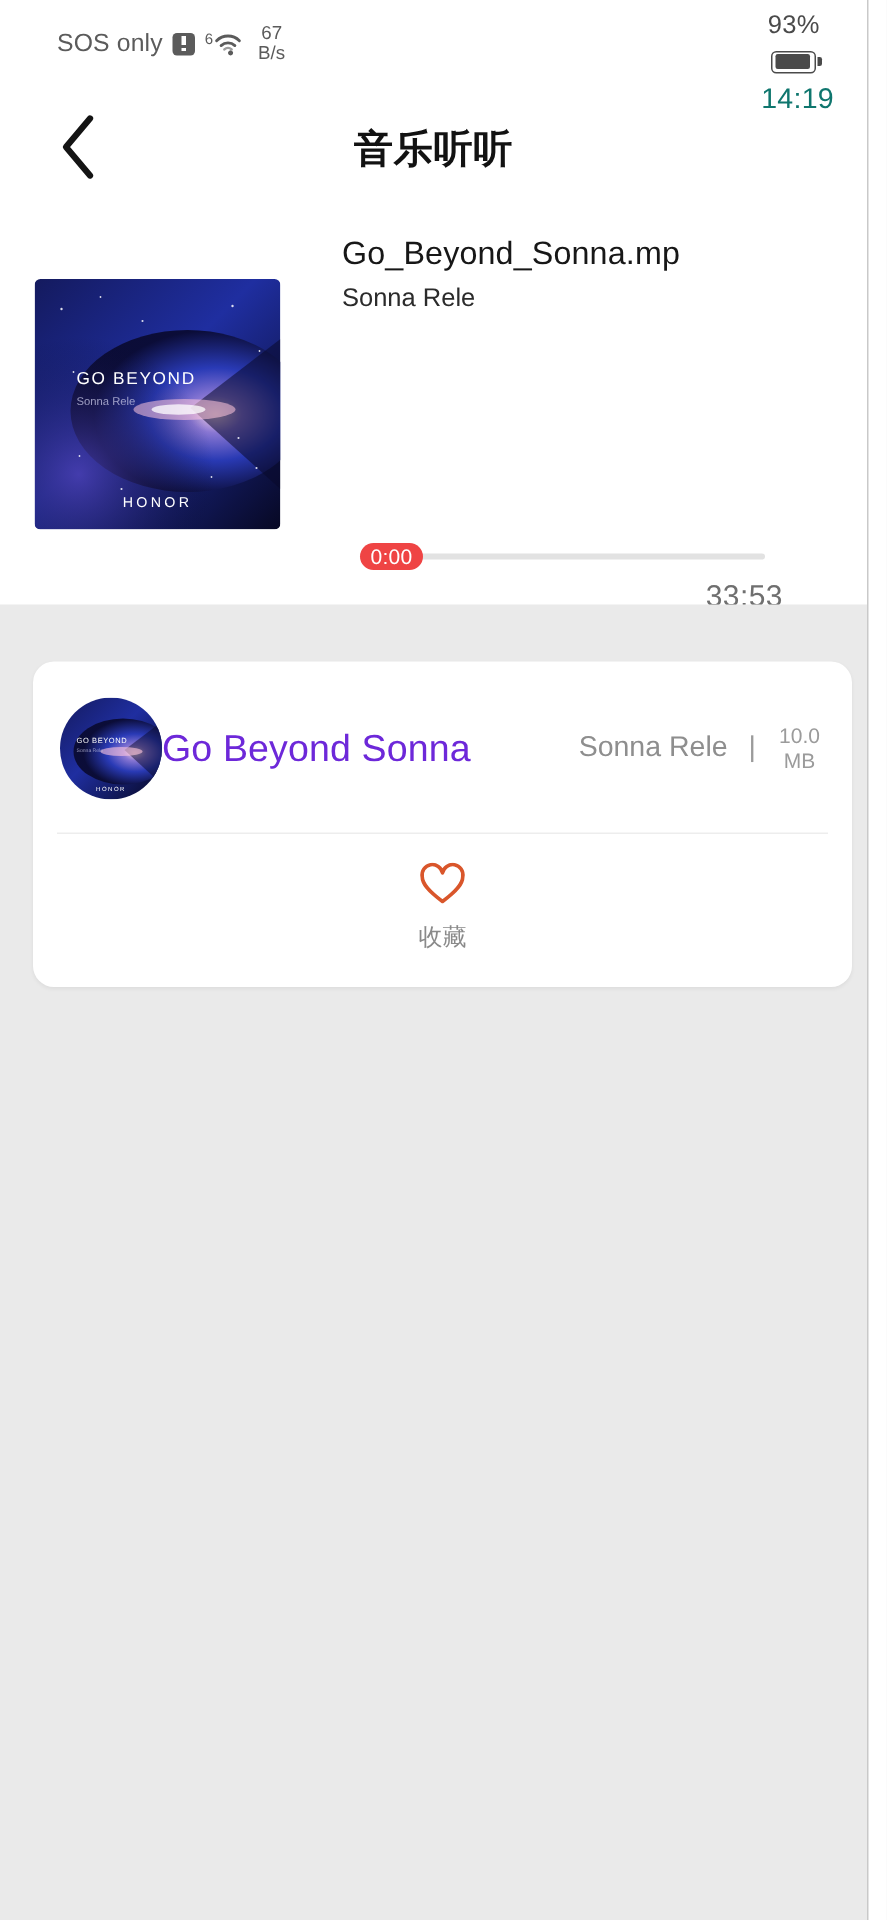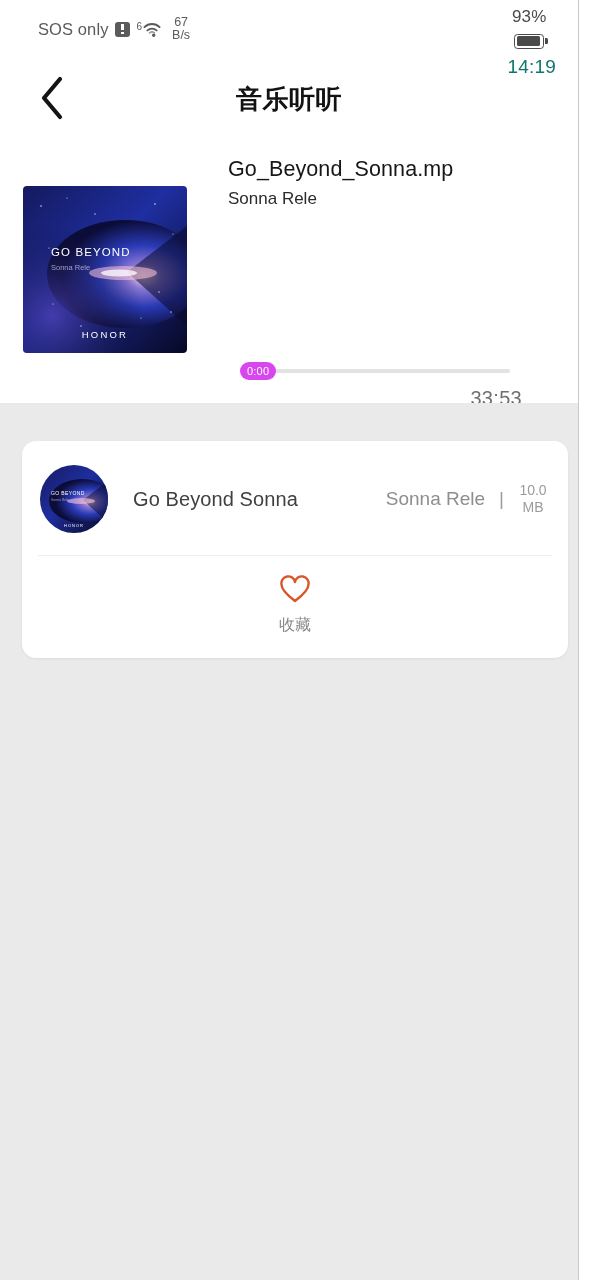--- a/index.html
+++ b/index.html
@@ -218,27 +218,27 @@
     height: 4px;
     background: #e2e2e2;
     border-radius: 2px;
   }
   .progress-thumb {
     position: absolute;
     left: 0; top: 0;
     height: 18px;
     min-width: 36px;
     padding: 0 7px;
-    background: #d946ef;
+    background: #ef4444;
     border-radius: 9px;
     display: flex;
     align-items: center;
     justify-content: center;
     color: #ffffff;
-    font-size: 11px;
+    font-size: 14px;
     letter-spacing: .2px;
   }
   .duration {
     position: absolute;
     right: 56px; top: 247px;
     font-size: 20px;
     color: #6f6f6f;
     letter-spacing: .3px;
   }
   .play-button {
@@ -269,23 +269,22 @@
     align-items: center;
     padding: 24px 18px 22px 18px;
   }
   .thumb {
     width: 68px; height: 68px;
     border-radius: 50%;
     overflow: hidden;
     flex: 0 0 auto;
   }
   .card-title {
-    font-size: 20px;
-    color: #404040;
-    margin-left: 25px;
+    font-size: 25px;
+    color: #6d28d9;
     white-space: nowrap;
     letter-spacing: .1px;
   }
   .card-meta {
     margin-left: auto;
     display: flex;
     align-items: center;
     color: #8e8e8e;
     font-size: 19px;
   }

